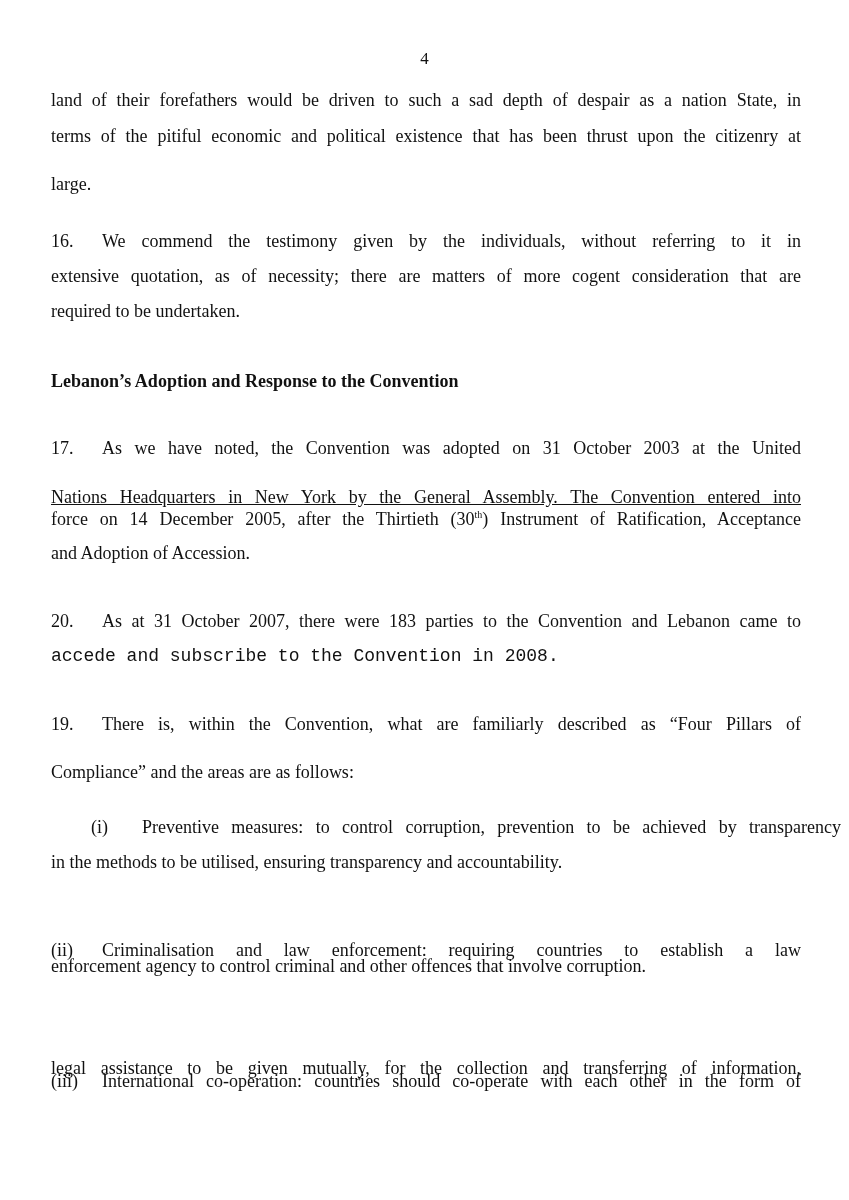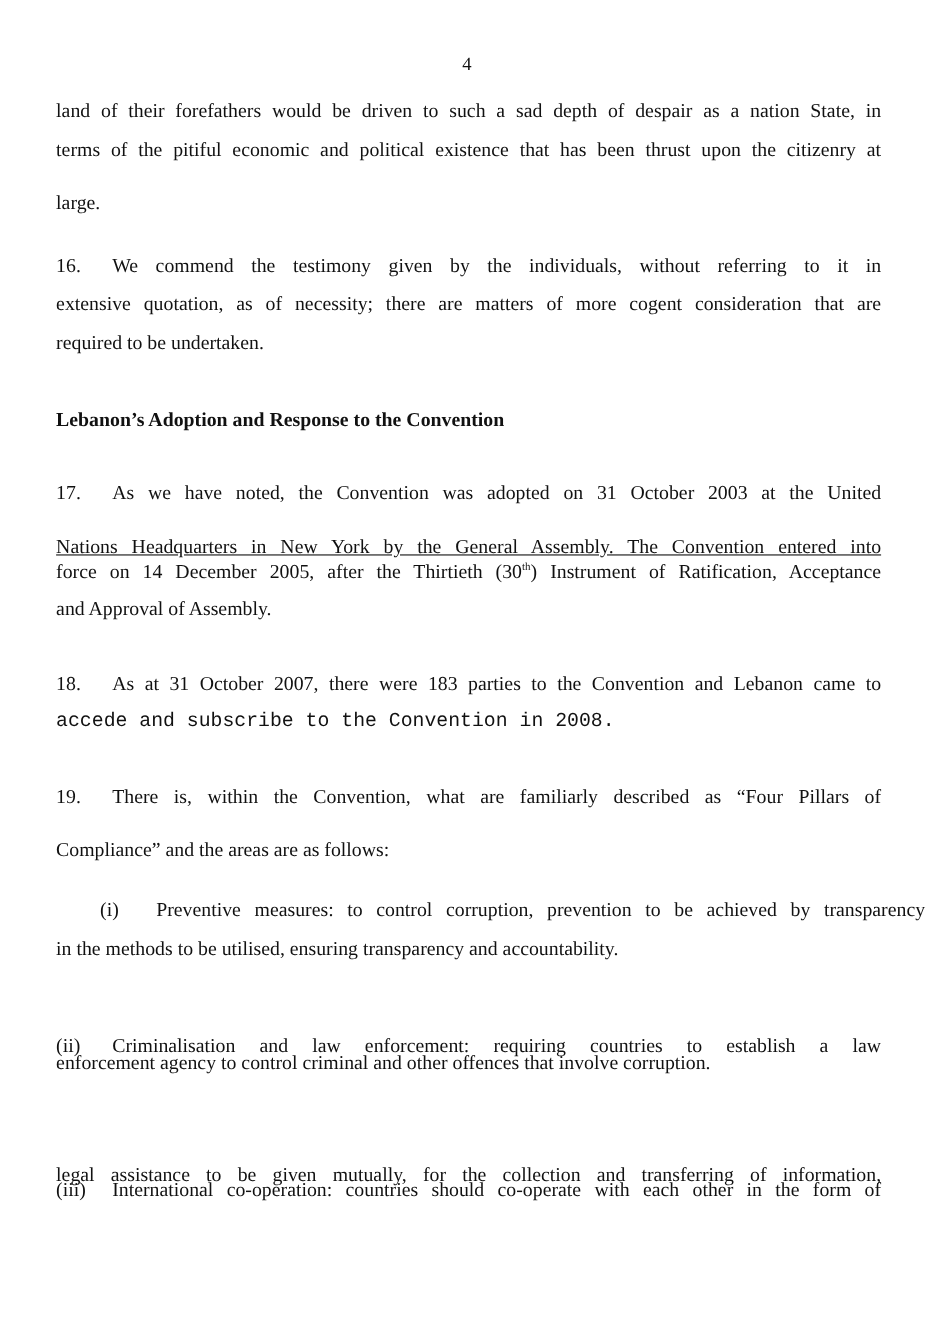--- a/index.html
+++ b/index.html
@@ -71,26 +71,26 @@
 <div class="line heading" style="top:369px;">Lebanon’s Adoption and Response to the Convention</div>
 
 <div>
   <div class="line justify" style="top:436px;">
     <span class="num">17.</span><span>As we have noted, the Convention was adopted on 31 October 2003 at the United</span>
   </div>
   <div class="line justify" style="top:485px;text-decoration:underline;">Nations Headquarters in New York by the General Assembly.  The Convention entered into</div>
   <div class="line justify" style="top:507px;">
     <span>force on 14 December 2005, after the Thirtieth (30</span><sup>th</sup><span>) Instrument of Ratification, Acceptance</span>
   </div>
-  <div class="line" style="top:541px;">and Approval of Assembly.</div>
+  <div class="line" style="top:541px;">and Adoption of Accession.</div>
 </div>
 
 <div>
   <div class="line justify" style="top:609px;">
-    <span class="num">18.</span><span>As at 31 October 2007, there were 183 parties to the Convention and Lebanon came to</span>
+    <span class="num">20.</span><span>As at 31 October 2007, there were 183 parties to the Convention and Lebanon came to</span>
   </div>
   <div class="line" style="top:644px;font-family:Liberation Mono, monospace;">accede and subscribe to the Convention in 2008.</div>
 </div>
 
 <div>
   <div class="line justify" style="top:712px;">
     <span class="num">19.</span><span>There is, within the Convention, what are familiarly described as “Four Pillars of</span>
   </div>
   <div class="line" style="top:760px;">Compliance” and the areas are as follows:</div>
 </div>

